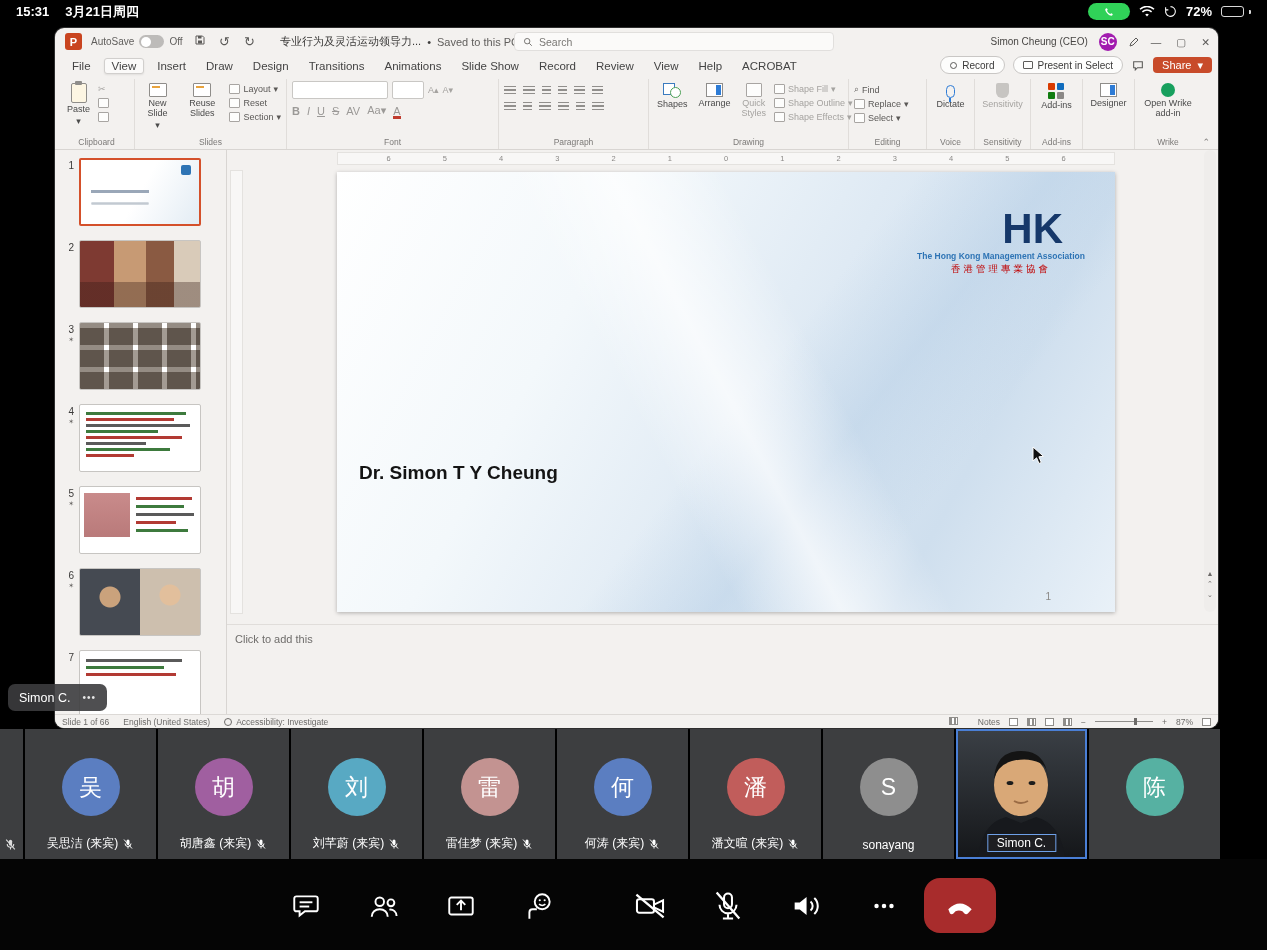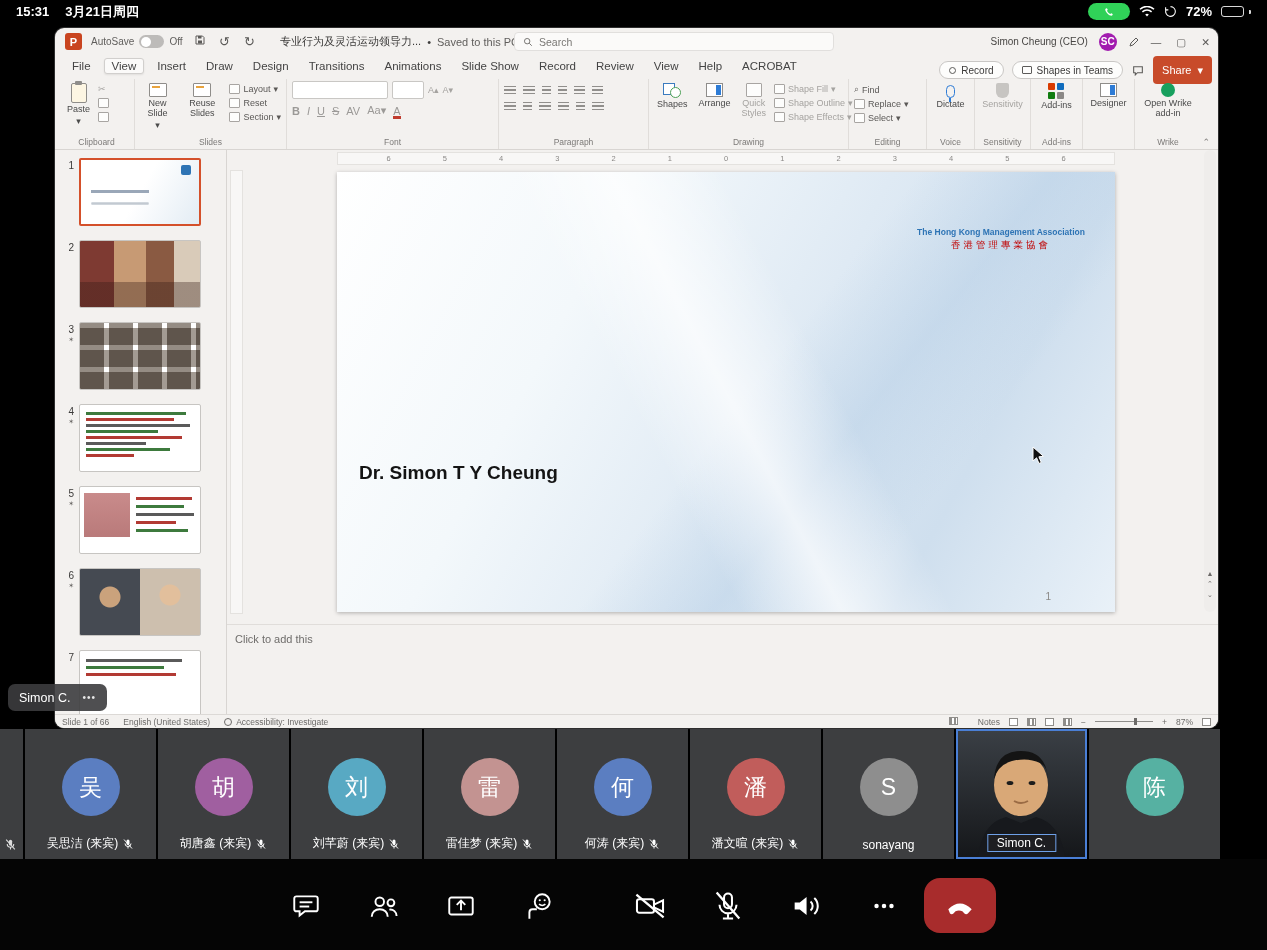--- a/index.html
+++ b/index.html
@@ -47,21 +47,21 @@
   
   .menubar { position:relative; height:22px; display:flex; align-items:center; padding:0 22px 0 10px;
              gap:6px; font-size:11.5px; color:#444; }
   .mtab { padding:2px 7px; border-radius:3px; white-space:nowrap; }
   .mtab.active { background:#fbfaf9; border:1px solid #d1cfcd; box-shadow:0 1px 2px rgba(0,0,0,.08); padding:1px 7px; }
   .mb-right { position:absolute; right:6px; top:1px; display:flex; align-items:center; gap:8px; }
   .pillbtn { border:1px solid #c9c7c5; border-radius:11px; padding:1px 9px; font-size:10px; color:#3b3a39;
              display:flex; gap:5px; align-items:center; background:#fdfdfc; height:18px; }
   .recdot { width:7px; height:7px; border:1.6px solid #5c5b59; border-radius:50%; }
   .presic { width:10px; height:8px; border:1.3px solid #5c5b59; border-radius:1px; }
-  .sharebtn { background:#c84b2a; color:#fff; border-radius:4px; padding:0 9px; height:28px; font-size:11px;
+  .sharebtn { background:#c84b2a; color:#fff; border-radius:4px; padding:0 9px; height:16px; font-size:11px;
               display:flex; gap:6px; align-items:center; }
 
   
   .ribbon { position:relative; height:73px; border-bottom:1px solid #d8d5d2; display:flex; padding:2px 2px 0 4px; }
   .rgroup { display:flex; flex-direction:column; border-right:1px solid #e0ddda; padding:2px 5px 1px; }
   .rcontent { flex:1; display:flex; align-items:flex-start; gap:5px; }
   .glabel { text-align:center; font-size:8.5px; color:#7c7a78; padding:2px 0 1px; }
   .bigbtn { display:flex; flex-direction:column; align-items:center; gap:2px; font-size:9px; color:#4a4a4a;
             padding:2px 3px; text-align:center; line-height:1.1; }
   .scol { display:flex; flex-direction:column; gap:4px; padding-top:3px; }
@@ -150,21 +150,21 @@
             box-shadow:0 1px 4px rgba(0,0,0,.28); overflow:hidden; }
   .canvas::before { content:""; position:absolute; inset:0;
             background:linear-gradient(62deg, transparent 40%, rgba(255,255,255,.7) 50%, transparent 61%),
                        linear-gradient(128deg, transparent 52%, rgba(165,195,224,.33) 64%, transparent 76%); }
   .slide-title { position:absolute; left:22px; top:168px; font-size:33px; color:#3f4347; letter-spacing:1px; }
   .slide-author { position:absolute; left:22px; top:290px; font-size:19px; font-weight:600; color:#141414; }
   .hkma { position:absolute; right:26px; top:36px; width:176px; text-align:center; line-height:1; }
   .hkma .hk { font-size:42px; font-weight:800; color:#16386a; text-align:right; padding-right:26px; }
   .hkma .ma { font-size:42px; font-weight:800; font-style:italic; color:#2e74b5; text-align:left;
               padding-left:34px; margin-top:-6px; }
-  .hkma .en { font-size:8.5px; font-weight:700; color:#2e74b5; margin-top:20px; }
+  .hkma .en { font-size:8.5px; font-weight:700; color:#2e74b5; margin-top:2px; }
   .hkma .zh { font-size:9.5px; color:#c00000; letter-spacing:3px; margin-top:3px; }
   .pagenum { position:absolute; right:64px; bottom:10px; font-size:10px; color:#8a8886; }
   .notesarea { position:absolute; left:0; right:0; top:474px; bottom:0; border-top:1px solid #e0ddda;
                padding:8px 0 0 8px; font-size:11px; color:#6f6d6b; }
   .escroll { position:absolute; right:2px; top:0; width:12px; height:462px; background:#efedeb; border-radius:6px; }
   .arrows { position:absolute; right:1px; top:420px; width:14px; display:flex; flex-direction:column;
             gap:3px; align-items:center; font-size:7px; color:#6b6967; }
 
   
   .wstatus { position:absolute; left:0; right:0; bottom:0; height:14px; background:#f3f1ef;
@@ -299,21 +299,21 @@
       <span class="mtab">View</span>
       <span class="mtab">Help</span>
       <span class="mtab">ACROBAT</span>
       <span class="mb-right">
         <span class="pillbtn">
           <span class="recdot"></span>
           <span>Record</span>
         </span>
         <span class="pillbtn">
           <span class="presic"></span>
-          <span>Shapes in Teams</span>
+          <span>Present in Select</span>
         </span>
         <svg width="14" height="13" viewBox="0 0 24 24">
             <path d="M4 5h16v11H11l-4 4v-4H4z" fill="none" stroke="#5c5b59" stroke-width="2"></path>
           </svg>
         <span class="sharebtn">
           <span>Share</span>
           <span>▾</span>
         </span>
       </span>
     </div>
@@ -577,20 +577,21 @@
       </div>
 
       <div class="editor">
         <div class="hruler">
             <span>6 5 4 3 2 1 0 1 2 3 4 5 6</span>
           </div>
         <div class="vruler"></div>
 
         <div class="canvas">
           <div class="hkma">
+            <div class="hk">HK</div>
             <div class="en">The Hong Kong Management Association</div>
             <div class="zh">香港管理專業協會</div>
           </div>
           <div class="slide-author">Dr. Simon T Y Cheung</div>
           <div class="pagenum">1</div>
         </div>
 
         <svg style="position:absolute; left:805px; top:296px; z-index:4;" width="13" height="19" viewBox="0 0 13 19">
           <path d="M1 1 L1 15 L4.6 11.8 L7 17.5 L9.3 16.4 L6.9 10.8 L11.5 10.3 Z" fill="#111" stroke="#fff" stroke-width="1"></path>
         </svg>

